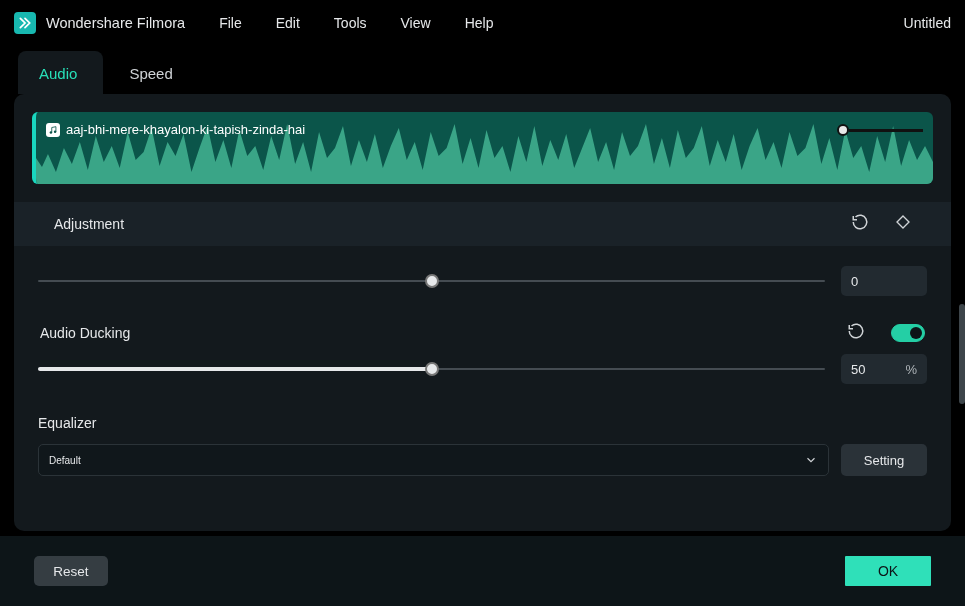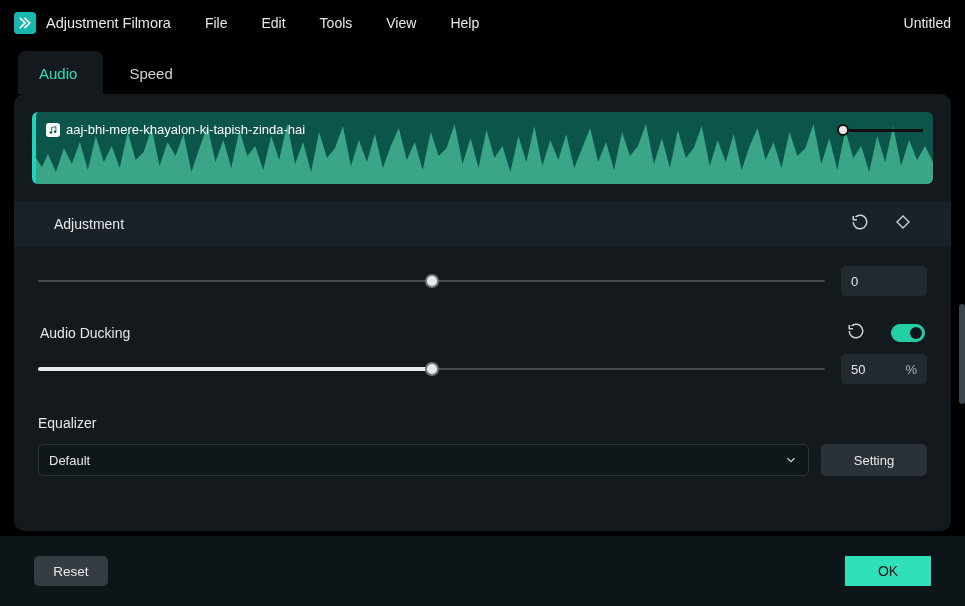--- a/index.html
+++ b/index.html
@@ -43,23 +43,23 @@
 .slider-fill { position: absolute; height: 4px; top: -1px; left: 0; background: #e6e8ea; border-radius: 2px; }
 .slider-thumb { position: absolute; width: 14px; height: 14px; border-radius: 50%; background: #e6e8ea; border: 2px solid #777; top: 50%; transform: translate(-50%, -50%); }
 .value-box { width: 86px; height: 30px; background: #222a30; border-radius: 5px; display: flex; align-items: center; padding: 0 10px; color: #e6e8ea; font-size: 13px; justify-content: space-between; }
 .value-unit { color: #aeb4b8; }
 
 .row-header { display: flex; align-items: center; padding: 0 26px; margin-top: 26px; }
 .toggle { width: 34px; height: 18px; border-radius: 10px; background: #24cfa5; position: relative; cursor: pointer; border: 1px solid #24cfa5; }
 .toggle .knob { width: 12px; height: 12px; background: #0d1518; border-radius: 50%; position: absolute; right: 2px; top: 50%; transform: translateY(-50%); }
 
 .eq-row { display: flex; align-items: center; padding: 0 24px; margin-top: 12px; gap: 12px; margin-bottom: 20px; }
-.select { flex: 1; height: 32px; background: #10171b; border: 1px solid #2b3338; border-radius: 5px; color: #e6e8ea; font-size: 13px; padding: 0 10px; display: flex; align-items: center; justify-content: space-between; cursor: pointer; }
+.select { flex: 1; height: 32px; background: #10171b; border: 1px solid #2b3338; border-radius: 5px; color: #e6e8ea; font-size: 10px; padding: 0 10px; display: flex; align-items: center; justify-content: space-between; cursor: pointer; }
 .select svg { stroke: #cfd3d6; }
-.setting-btn { width: 106px; height: 32px; background: #2a3238; border-radius: 5px; color: #e6e8ea; font-size: 13px; display: flex; align-items: center; justify-content: center; cursor: pointer; }
+.setting-btn { width: 86px; height: 32px; background: #2a3238; border-radius: 5px; color: #e6e8ea; font-size: 13px; display: flex; align-items: center; justify-content: center; cursor: pointer; }
 
 .eq-label-row { padding: 0 24px; margin-top: 30px; }
 
 .footer { position: absolute; bottom: 0; left: 0; right: 0; height: 70px; background: #0d1518; display: flex; align-items: center; padding: 0 34px; }
 .reset-btn { width: 74px; height: 30px; background: #353d42; border-radius: 5px; color: #e6e8ea; font-size: 13.5px; display: flex; align-items: center; justify-content: center; cursor: pointer; }
 .ok-btn { margin-left: auto; width: 86px; height: 30px; background: #2fe0b9; border-radius: 1px; color: #0d1518; font-size: 14px; font-weight: 500; display: flex; align-items: center; justify-content: center; cursor: pointer; }
 
 .scrollbar { position: absolute; right: 0px; top: 304px; width: 6px; height: 100px; background: #3d454a; border-radius: 3px; }
 
 .pitch-slider-top { margin-top: 0; padding-top: 20px; }
@@ -67,21 +67,21 @@
 </style>
 </head>
 <body>
 
 <div class="titlebar">
   <div class="logo">
     <svg viewBox="0 0 24 24">
         <path d="M4 4 L12 12 L4 20 M12 4 L20 12 L12 20" stroke="#fff" stroke-width="3" fill="none" stroke-linecap="round"></path>
       </svg>
   </div>
-  <div class="apptitle">Adjustment Filmora</div>
+  <div class="apptitle">Wondershare Filmora</div>
   <div class="menubar">
     <div class="menuitem">File</div>
     <div class="menuitem">Edit</div>
     <div class="menuitem">Tools</div>
     <div class="menuitem">View</div>
     <div class="menuitem">Help</div>
   </div>
   <div class="project-title">Untitled</div>
 </div>
 

